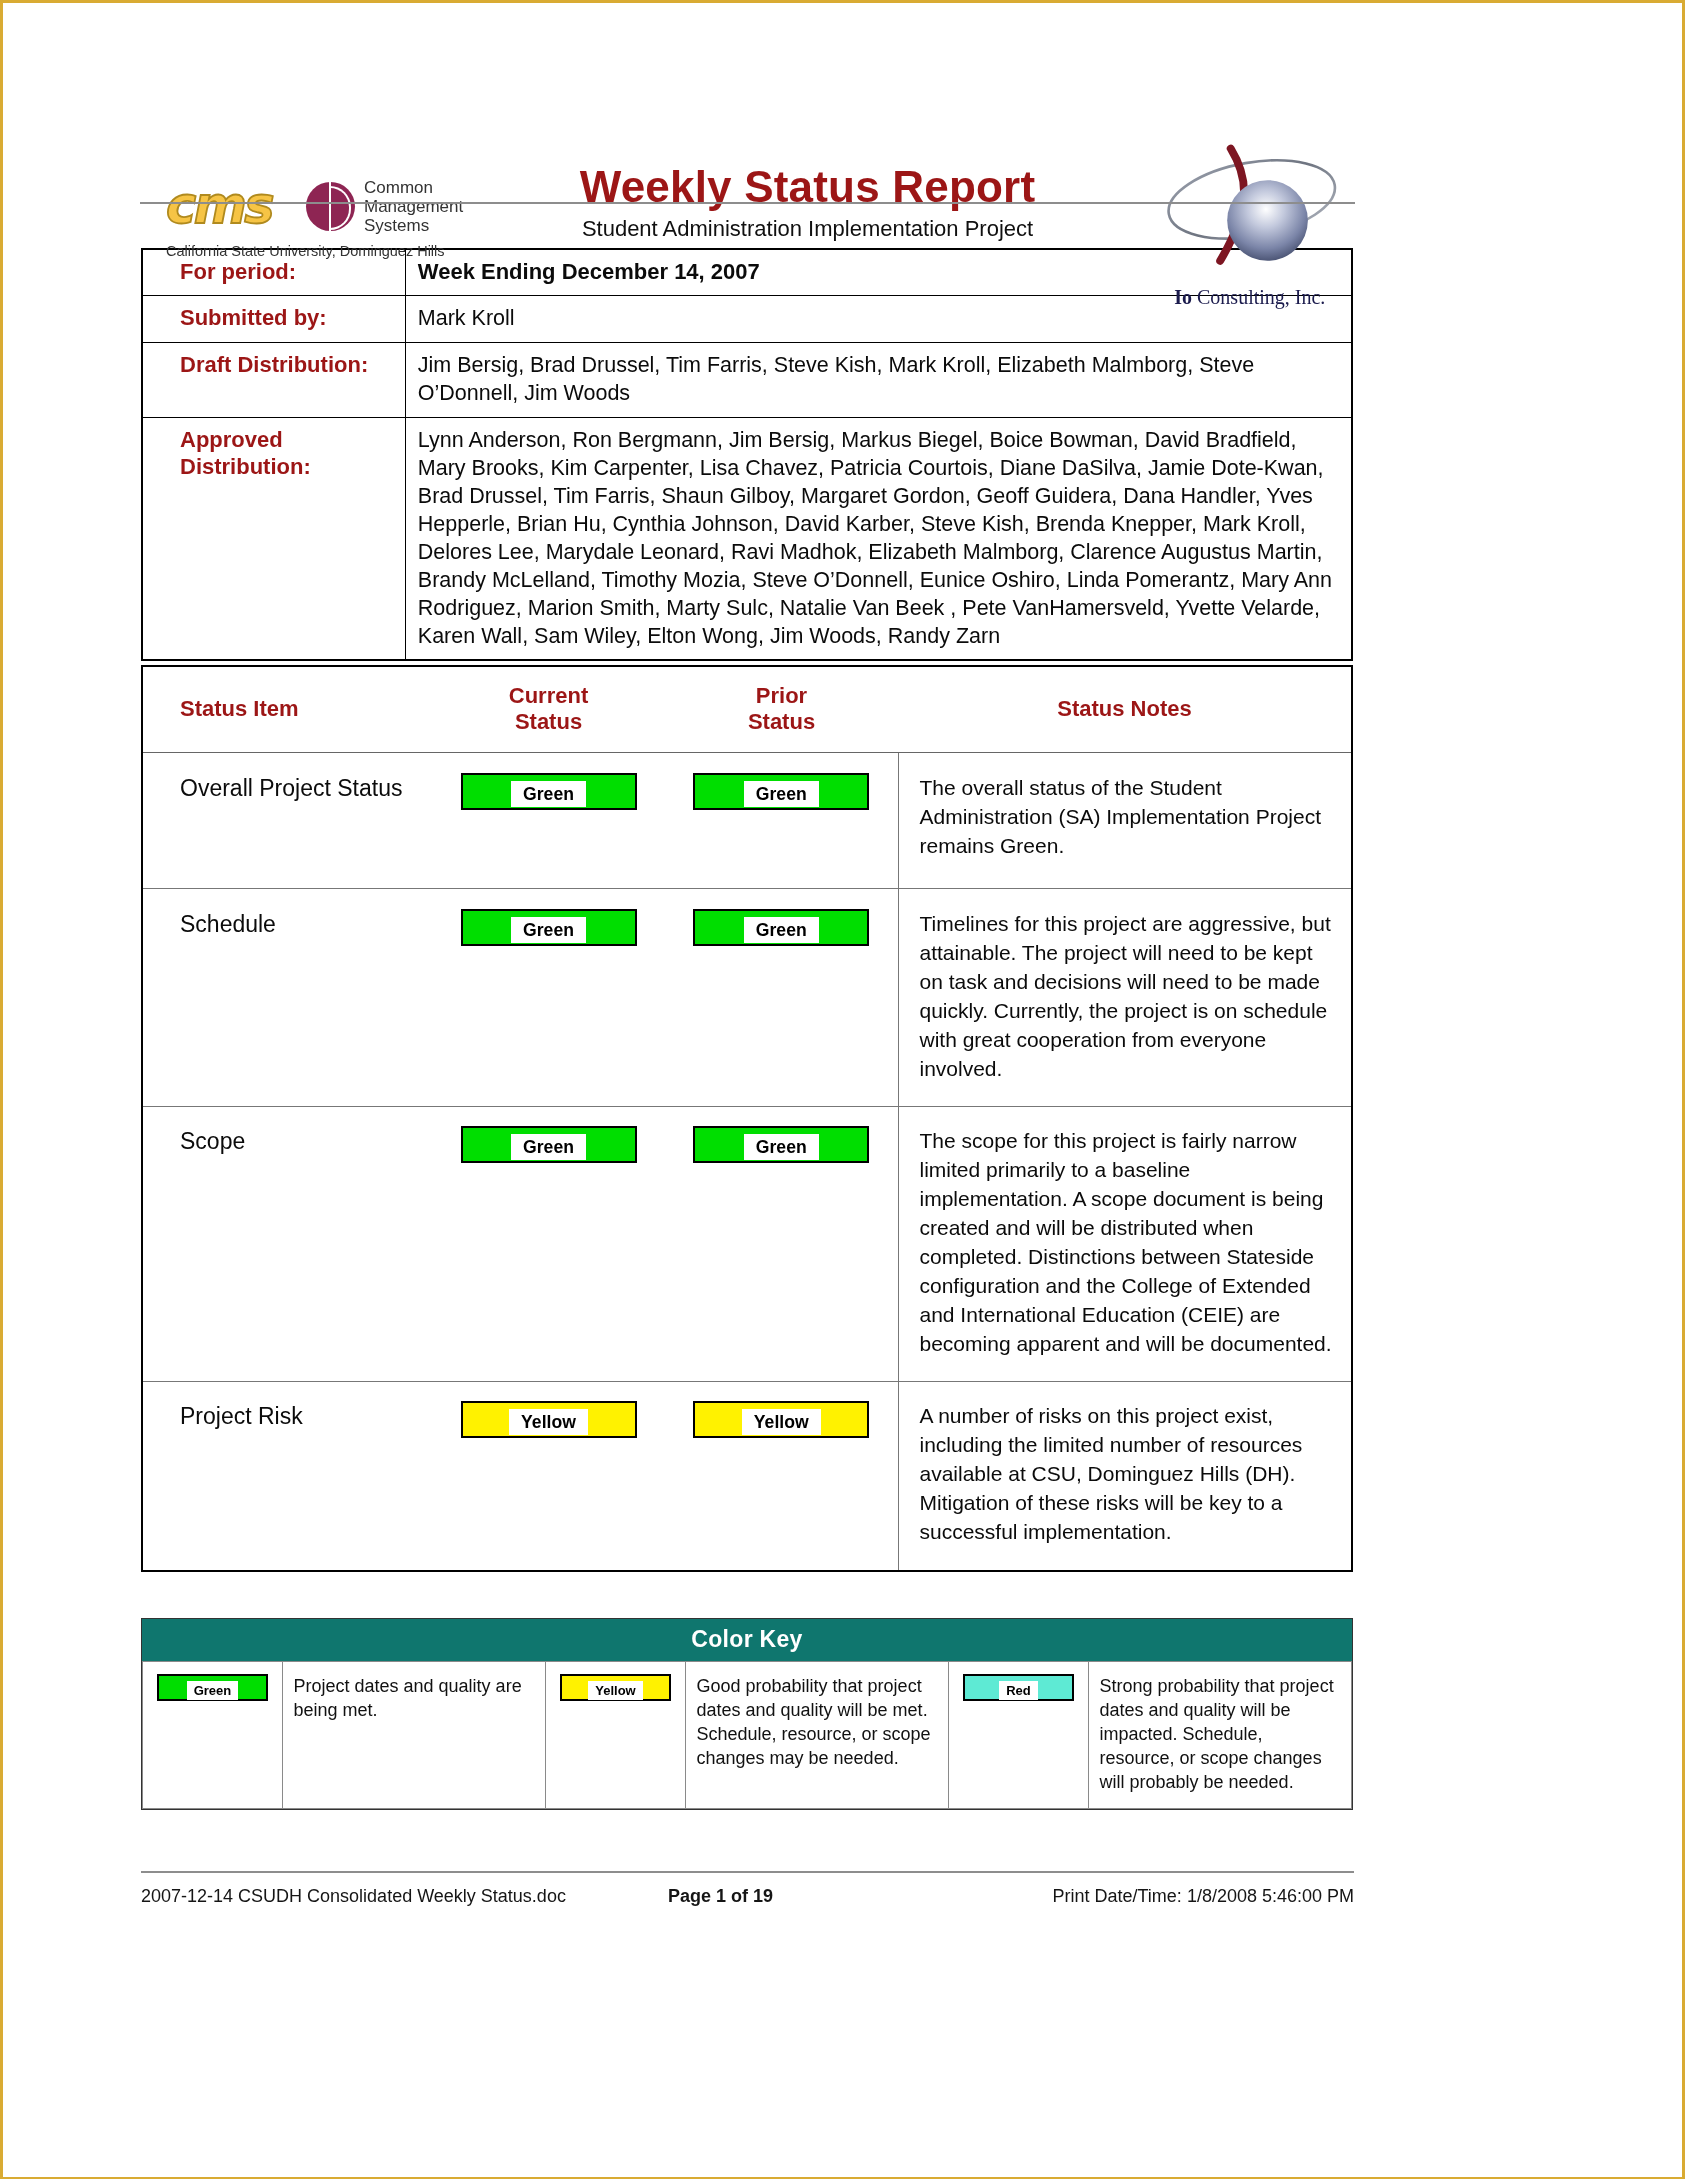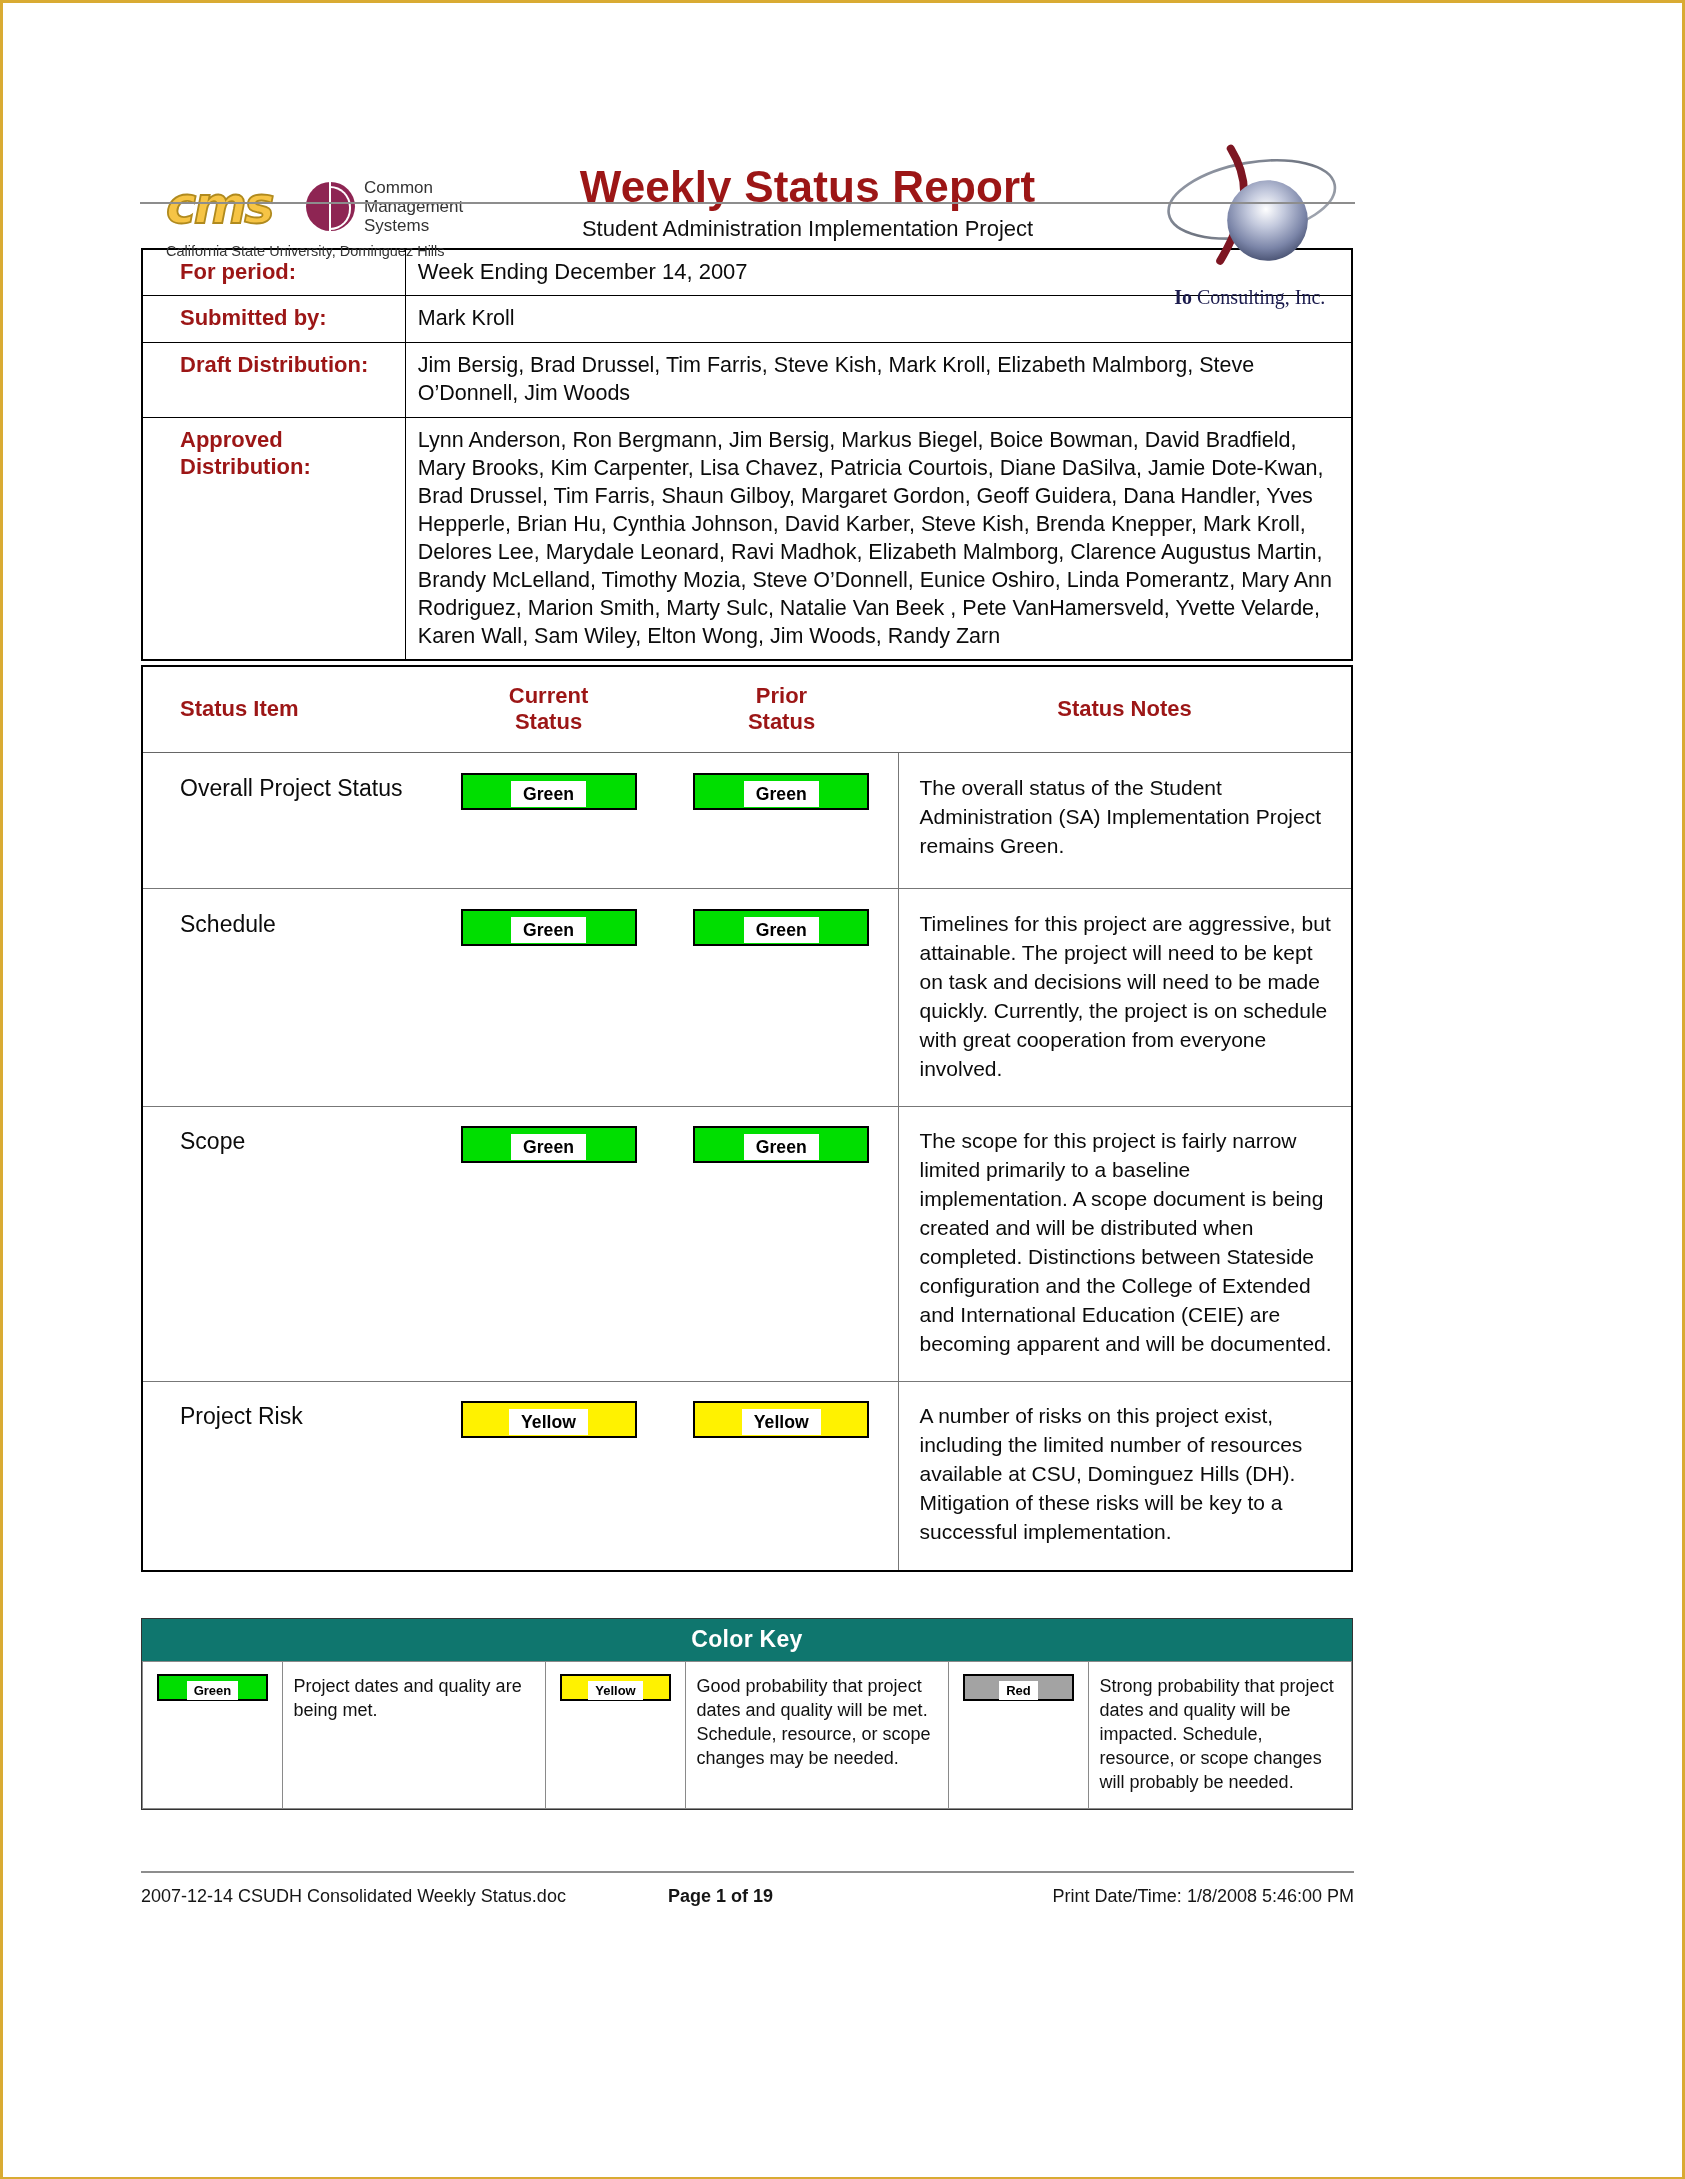--- a/index.html
+++ b/index.html
@@ -119,21 +119,21 @@
   }
   .info-label{
     width:263px;
     color:#9c1616; font-weight:bold; font-size:22px;
     line-height:27px;
     padding-left:37px !important;
   }
   .info-value{
     font-size:21.5px; line-height:28px; color:#0b0b0b;
   }
-  .info-value.bold{ font-weight:normal; font-size:22px;border-radius:20px;}
+  .info-value.bold{ font-weight:bold; font-size:22px;border-radius:20px;}
 
   
   .status-table{
     margin:3.5px 133px 0 133px;
     border-collapse:collapse;
     width:calc(100% - 267px);
     border:2.6px solid #000;
     table-layout:fixed;
   }
   .status-table th{
@@ -208,21 +208,21 @@
     text-align:center;
   }
   .key-badge span{
     display:inline-block;
     background:#fff; padding:0 7px;
     font-size:13px; font-weight:bold; color:#000;
     line-height:19.3px; position:relative; top:1.8px;
   }
   .key-badge.green{ background:#00de00; }
   .key-badge.yellow{ background:#fff200; }
-  .key-badge.red{ background:#a3a3a3; }
+  .key-badge.red{ background:#5eead4; }
 
   
   .footer-rule{
     margin:61px 133px 0 133px;
     height:2.6px; background:#8d8d8d;
   }
   .footer{
     margin:12.3px 133px 0 133px;
     display:flex;
     font-size:18px; color:#151515;

